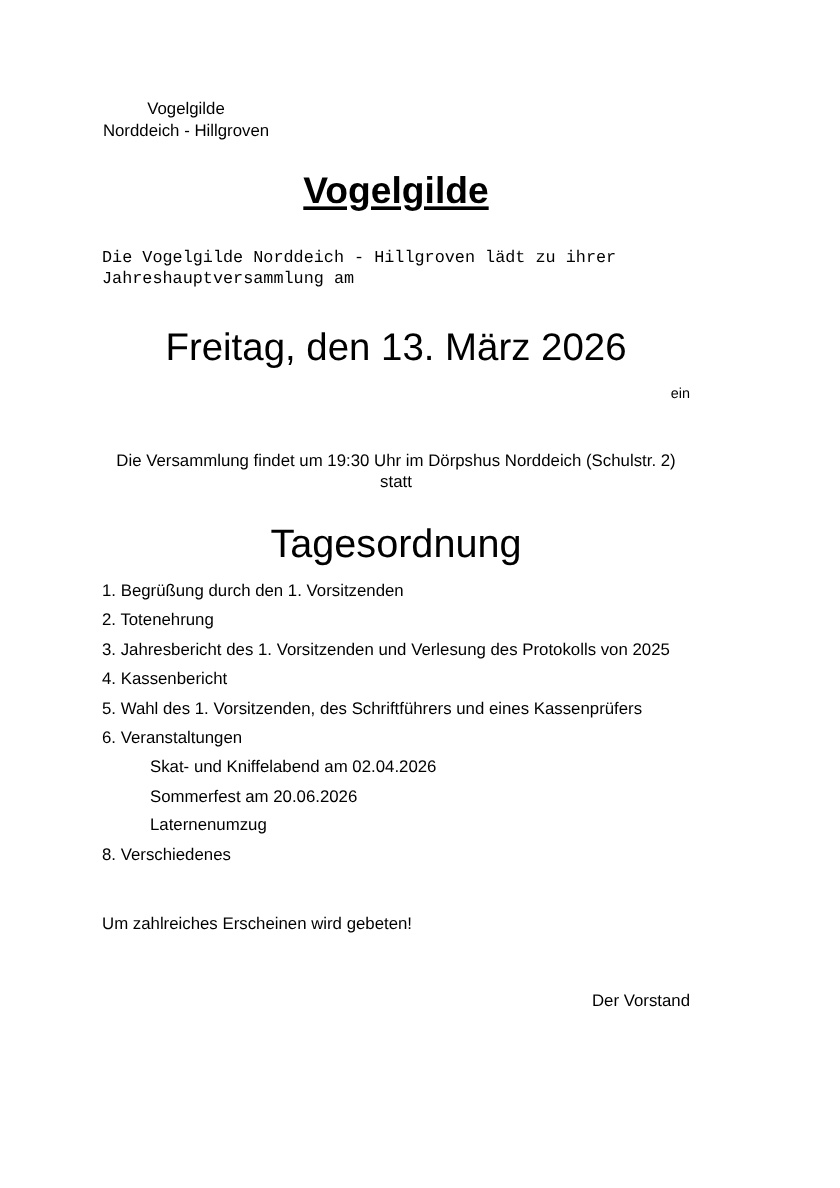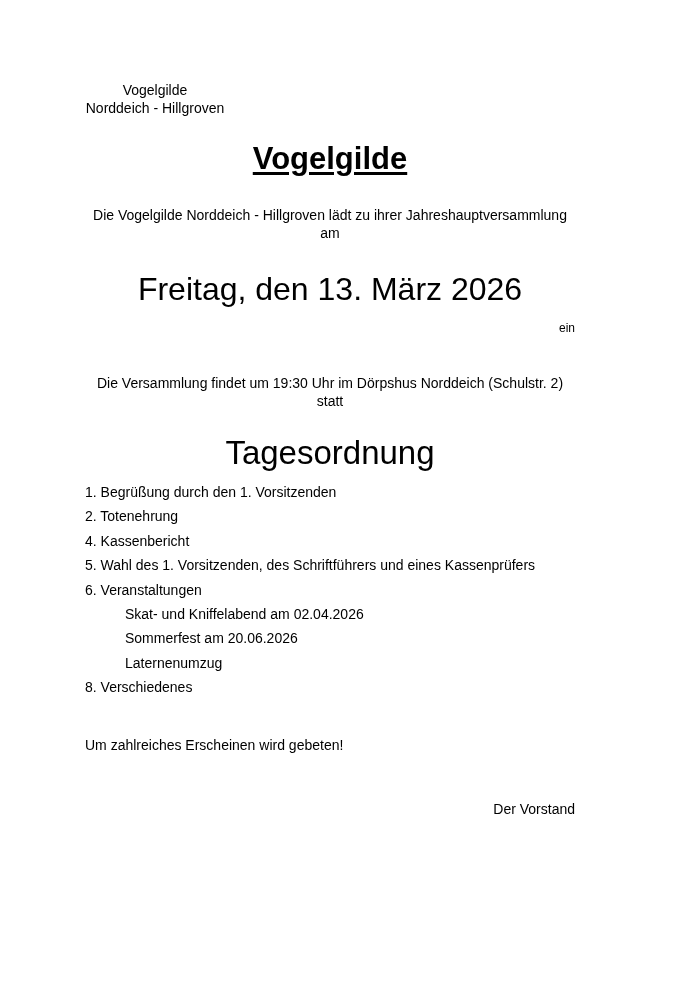--- a/index.html
+++ b/index.html
@@ -35,21 +35,22 @@
     font-weight: bold;
     text-align: center;
     text-decoration: underline;
     text-decoration-thickness: 3px;
     text-underline-offset: 3px;
   }
   .intro {
     margin: 29px 0 0 0;
     font-size: 14px;
     line-height: 18px;
-    text-align: center;
+    text-align: left;
+    font-family: Liberation Mono, monospace;
   }
   .date {
     margin: 28px 0 12px 0;
     font-size: 32px;
     line-height: 38px;
     font-weight: normal;
     text-align: center;
   }
   .ein {
     margin: 12px 0 0 0;
@@ -110,20 +111,21 @@
 
   <p class="ein">ein</p>
 
   <p class="venue">Die Versammlung findet um 19:30 Uhr im Dörpshus Norddeich (Schulstr. 2) statt</p>
 
   <h2 class="agenda-title">Tagesordnung</h2>
 
   <div class="agenda">
     <div class="agenda-row">1. Begrüßung durch den 1. Vorsitzenden</div>
     <div class="agenda-row">2. Totenehrung</div>
+    <div class="agenda-row">3. Jahresbericht des 1. Vorsitzenden und Verlesung des Protokolls von 2025</div>
     <div class="agenda-row">4. Kassenbericht</div>
     <div class="agenda-row">5. Wahl des 1. Vorsitzenden, des Schriftführers und eines Kassenprüfers</div>
     <div class="agenda-row">6. Veranstaltungen</div>
     <div class="agenda-row indent">Skat- und Kniffelabend am 02.04.2026</div>
     <div class="agenda-row indent">Sommerfest am 20.06.2026</div>
     <div class="agenda-row indent">Laternenumzug</div>
     <div class="agenda-row">8. Verschiedenes</div>
   </div>
 
   <p class="closing">Um zahlreiches Erscheinen wird gebeten!</p>

